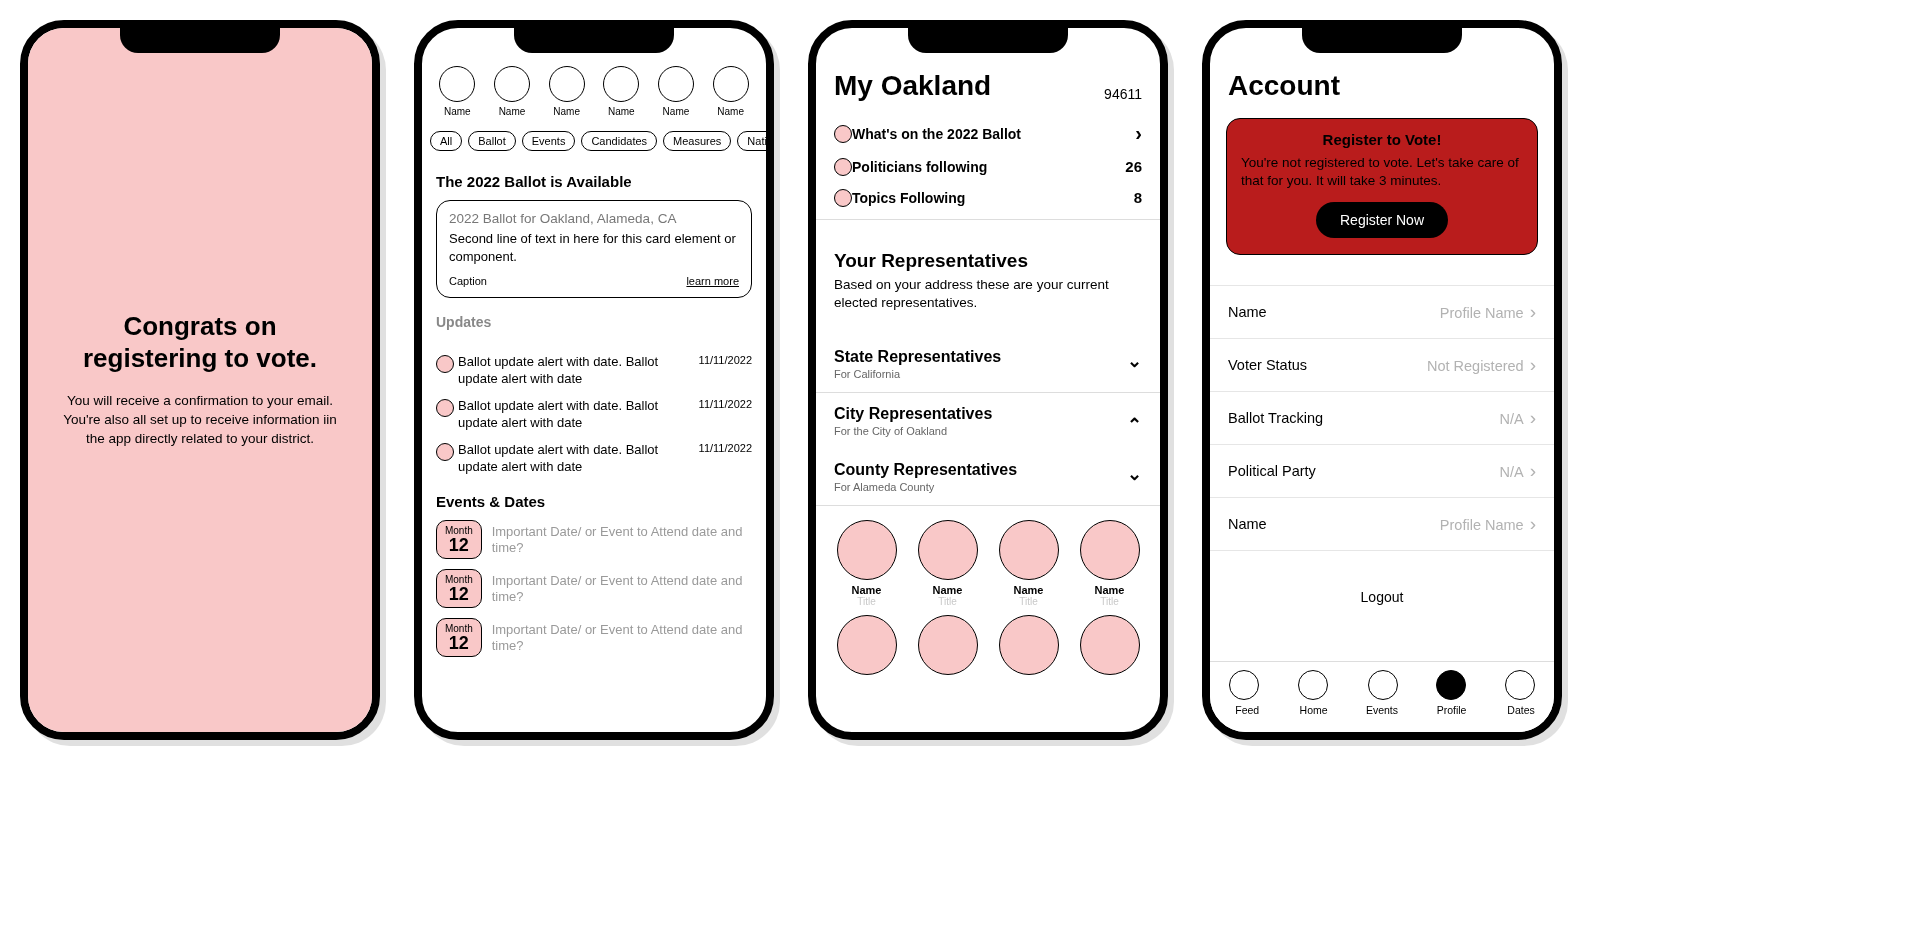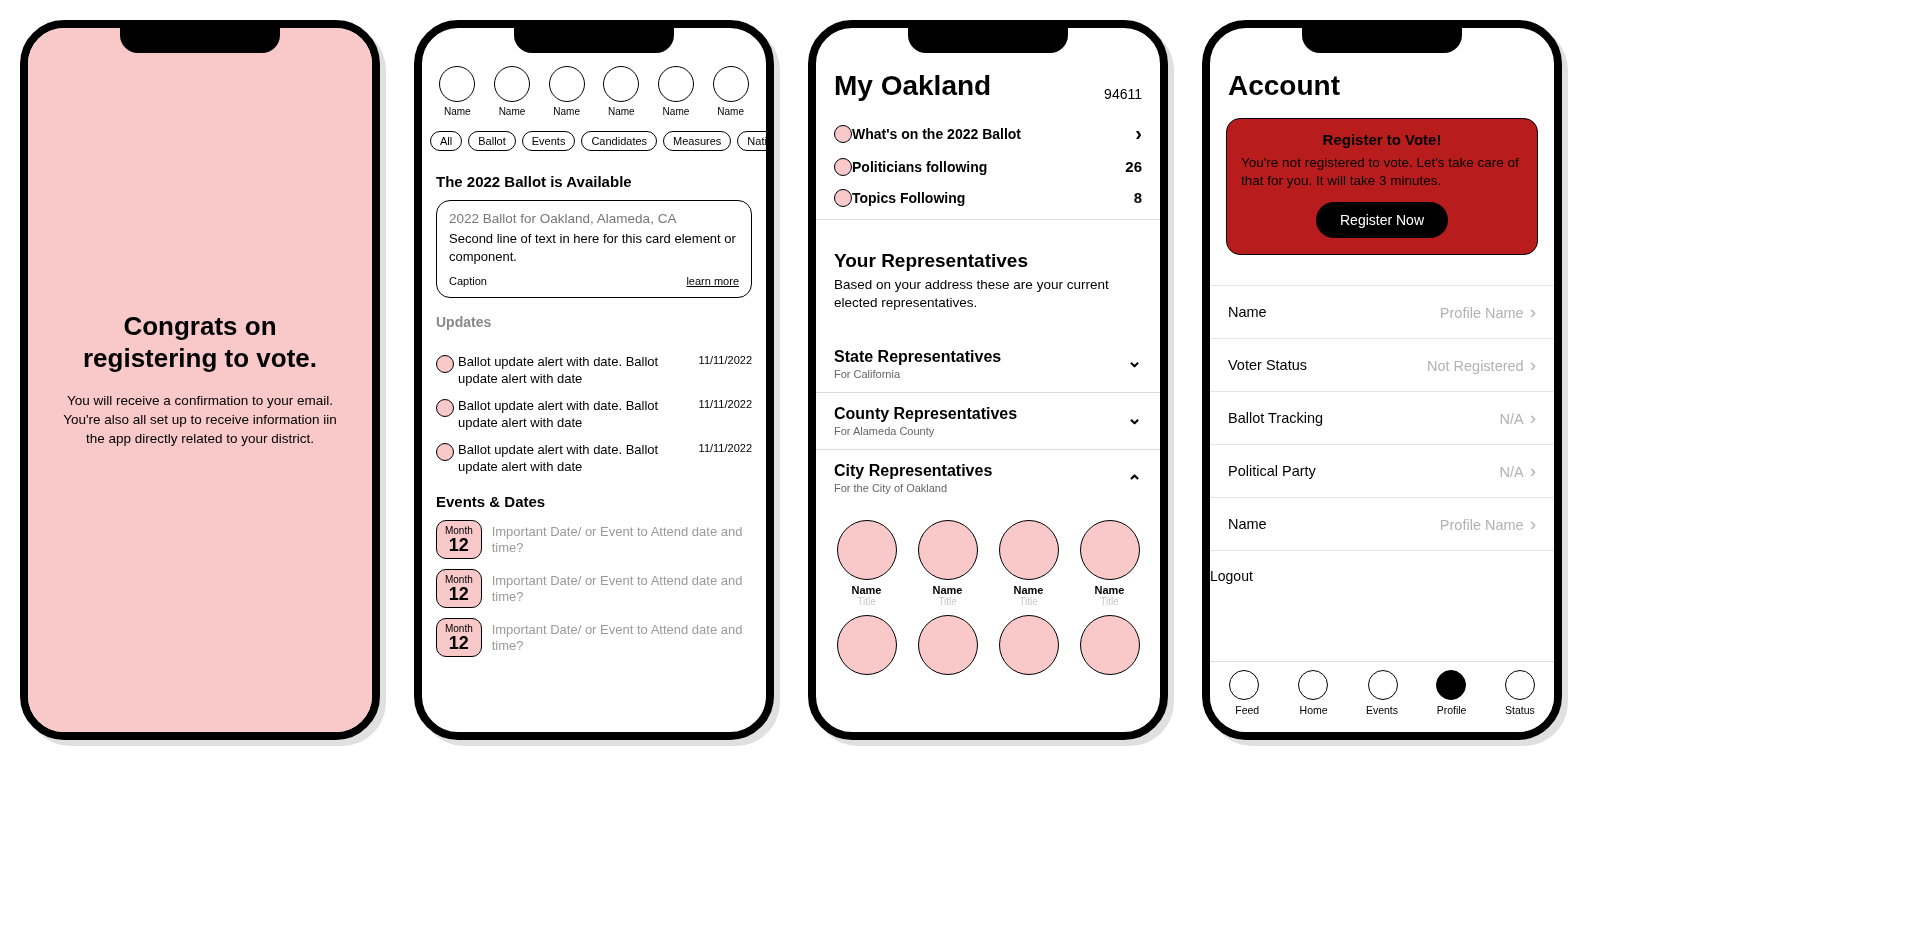--- a/index.html
+++ b/index.html
@@ -115,21 +115,21 @@
   .reg-card p { font-size:13.5px; line-height:1.35; text-align:left; margin-bottom:12px;}
   .settings { margin: 30px 0 0; }
   .set-row {
     display:flex; justify-content:space-between; align-items:center;
     padding: 15px 18px; border-bottom:1px solid #e6e6e6; font-size:14.5px;
   }
   .set-row:first-child { border-top:1px solid #e6e6e6; }
   .set-row .k { font-weight:500; }
   .set-row .v { color:#b2b2b2; margin-right:6px; }
   .set-row .arr::before { content:"›"; color:#b2b2b2; font-size:19px; }
-  .logout { margin-top:17px; font-size:14px; }
+  .logout { text-align:center; margin-top:38px; font-size:14px; }
   .tabbar {
     position:absolute; bottom:0; left:0; right:0;
     border-top:1px solid #ddd; background:#fff;
     display:flex; justify-content:space-around; padding:8px 0 16px;
   }
   .tab { display:flex; flex-direction:column; align-items:flex-end; gap:4px; font-size:10.5px; }
   .tab .ic { width:30px; height:30px; border:1.5px solid #000; border-radius:50%; background:#fff; }
   .tab.active .ic { background:#000; }
 </style>
 </head>
@@ -262,33 +262,33 @@
       <p>Based on your address these are your current elected representatives.</p>
     </div>
     <div style="height:18px;"></div>
     <div class="accordion">
       <div class="acc-left">
         <div class="t">State Representatives</div>
         <div class="s">For California</div>
       </div>
       <span class="chev-down"></span>
     </div>
+    <div class="accordion" style="border-bottom:none;">
+      <div class="acc-left">
+        <div class="t">City Representatives</div>
+        <div class="s">For the City of Oakland</div>
+      </div>
+      <span class="chev-up"></span>
+    </div>
     <div class="accordion">
       <div class="acc-left">
         <div class="t">County Representatives</div>
         <div class="s">For Alameda County</div>
       </div>
       <span class="chev-down"></span>
-    </div>
-    <div class="accordion" style="border-bottom:none;">
-      <div class="acc-left">
-        <div class="t">City Representatives</div>
-        <div class="s">For the City of Oakland</div>
-      </div>
-      <span class="chev-up"></span>
     </div>
     <div class="rep-grid">
       <div class="rep-cell">
           <div class="c"></div>
           <div class="n">Name</div>
           <div class="tsub">Title</div>
         </div>
       <div class="rep-cell">
           <div class="c"></div>
           <div class="n">Name</div>
@@ -366,17 +366,17 @@
       <div class="tab">
           <div class="ic"></div>
           <span>Events</span>
         </div>
       <div class="tab active">
           <div class="ic"></div>
           <span>Profile</span>
         </div>
       <div class="tab">
           <div class="ic"></div>
-          <span>Status</span>
+          <span>Dates</span>
         </div>
     </div>
   </div>
 </div>
 
 </body></html>

